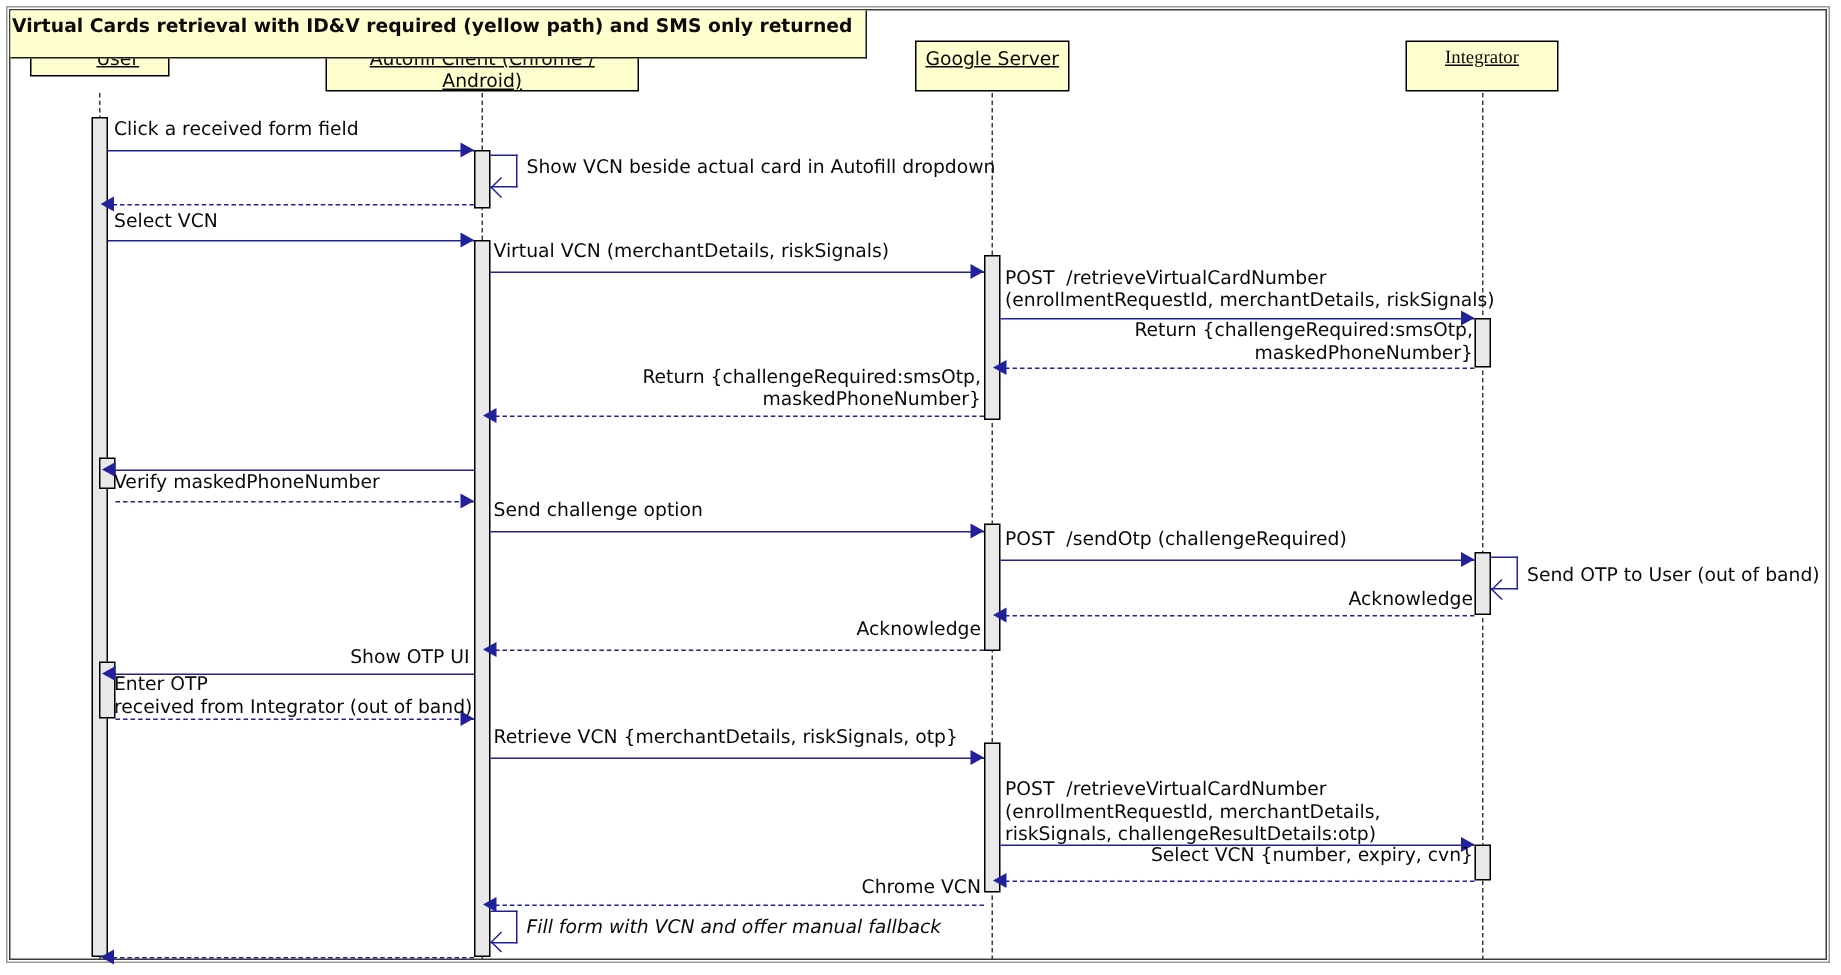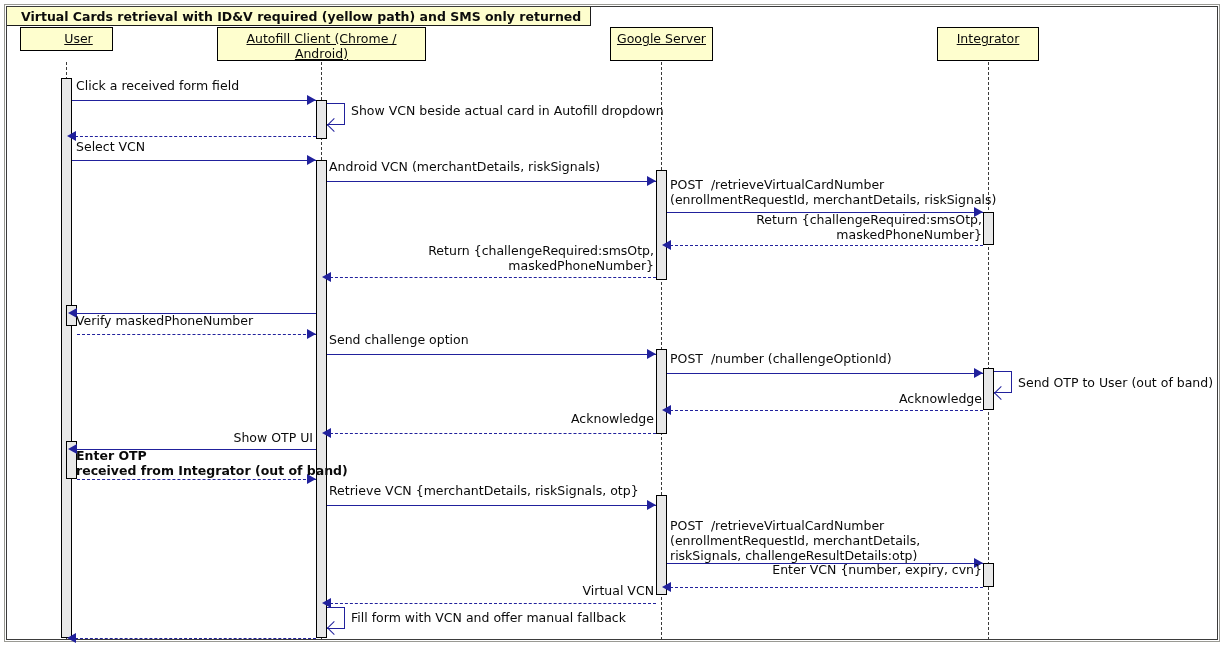--- a/index.html
+++ b/index.html
@@ -27,27 +27,27 @@
     left:6px; top:6px;
     width:1212px; height:634px;
     border:1px solid #3b3b3b;
     background:#ffffff;
     box-sizing:border-box;
   }
   
   .frame-title{
     position:absolute;
     left:7px; top:7px;
-    height:19px;
+    height:32px;
     background:#fefece;
     border:1px solid #1b1b1b;
     border-top:none;
     border-left:none;
     box-sizing:border-box;
-    padding:1px 9px 0 14px;
+    padding:1px 9px 0 1px;
     font-size:12.5px;
     font-weight:bold;
     color:#0c0c0c;
     white-space:nowrap;
     line-height:17px;
     z-index:40;
   }
 
   
   .participant{
@@ -153,21 +153,21 @@
 
   <div class="participant" style="left:20px; top:27px; width:93px; height:24px;padding-left:24px;">
     <span>User</span>
   </div>
   <div class="participant" style="left:610px; top:27px; width:103px; height:34px;">
     <span>Google Server</span>
   </div>
   <div class="participant" style="left:217px; top:27px; width:209px; height:34px;">
     <span>Autofill Client (Chrome / Android)</span>
   </div>
-  <div class="participant" style="left:937px; top:27px; width:102px; height:34px;">
+  <div class="participant" style="left:937px; top:27px; width:102px; height:34px;font-family:Liberation Serif, serif;">
     <span>Integrator</span>
   </div>
 
   <div class="activation" style="left:61px;  top:78px;  height:560px;"></div>
   <div class="activation" style="left:66px;  top:305px; height:21px;"></div>
   <div class="activation" style="left:66px;  top:441px; height:38px;"></div>
 
   <div class="activation" style="left:316px; top:100px; height:39px;"></div>
   <div class="activation" style="left:316px; top:160px; height:478px;"></div>
 
@@ -187,21 +187,21 @@
   <div class="arrowhead openleft" style="left:329px; top:120px;"></div>
   <div class="msglabel" style="left:351px; top:103px; width:310px;">Show VCN beside actual card in Autofill dropdown</div>
 
   <div class="msg dashed" style="left:75px; top:136px; width:241px;"></div>
   <div class="arrowhead left" style="left:67px; top:131px;"></div>
 
   <div class="msglabel" style="left:76px; top:139px; width:240px;">Select VCN</div>
   <div class="msg" style="left:72px; top:160px; width:244px;"></div>
   <div class="arrowhead right" style="left:307px; top:155px;"></div>
 
-  <div class="msglabel" style="left:329px; top:159px; width:330px;">Android VCN (merchantDetails, riskSignals)</div>
+  <div class="msglabel" style="left:329px; top:159px; width:330px;">Virtual VCN (merchantDetails, riskSignals)</div>
   <div class="msg" style="left:327px; top:181px; width:329px;"></div>
   <div class="arrowhead right" style="left:647px; top:176px;"></div>
 
   <div class="msglabel" style="left:670px; top:177px; width:320px;">POST  /retrieveVirtualCardNumber
 (enrollmentRequestId, merchantDetails, riskSignals)</div>
   <div class="msg" style="left:667px; top:212px; width:316px;"></div>
   <div class="arrowhead right" style="left:974px; top:207px;"></div>
 
   <div class="msglabel right-align" style="left:670px; top:212px; width:312px;">Return {challengeRequired:smsOtp,
 maskedPhoneNumber}</div>
@@ -217,63 +217,63 @@
   <div class="arrowhead left" style="left:68px; top:308px;"></div>
 
   <div class="msglabel" style="left:76px; top:313px; width:284px;">Verify maskedPhoneNumber</div>
   <div class="msg dashed" style="left:77px; top:334px; width:239px;"></div>
   <div class="arrowhead right" style="left:307px; top:329px;"></div>
 
   <div class="msglabel" style="left:329px; top:332px; width:330px;">Send challenge option</div>
   <div class="msg" style="left:327px; top:354px; width:329px;"></div>
   <div class="arrowhead right" style="left:647px; top:349px;"></div>
 
-  <div class="msglabel" style="left:670px; top:351px; width:320px;">POST  /number (challengeOptionId)</div>
+  <div class="msglabel" style="left:670px; top:351px; width:320px;">POST  /sendOtp (challengeRequired)</div>
   <div class="msg" style="left:667px; top:373px; width:316px;"></div>
   <div class="arrowhead right" style="left:974px; top:368px;"></div>
 
   <div class="selfloop" style="left:994px; top:371px; width:18px; height:22px;"></div>
   <div class="arrowhead openleft" style="left:996px; top:388px;"></div>
   <div class="msglabel" style="left:1018px; top:375px; width:200px;">Send OTP to User (out of band)</div>
 
   <div class="msglabel right-align" style="left:670px; top:391px; width:312px;">Acknowledge</div>
   <div class="msg dashed" style="left:670px; top:410px; width:313px;"></div>
   <div class="arrowhead left" style="left:662px; top:405px;"></div>
 
   <div class="msglabel right-align" style="left:336px; top:411px; width:318px;">Acknowledge</div>
   <div class="msg dashed" style="left:330px; top:433px; width:326px;"></div>
   <div class="arrowhead left" style="left:322px; top:428px;"></div>
 
   <div class="msglabel right-align" style="left:80px; top:430px; width:233px;">Show OTP UI</div>
   <div class="msg" style="left:76px; top:449px; width:240px;"></div>
   <div class="arrowhead left" style="left:68px; top:444px;"></div>
 
-  <div class="msglabel" style="left:76px; top:448px; width:240px;font-weight:bold;">Enter OTP
+  <div class="msglabel" style="left:76px; top:448px; width:240px;">Enter OTP
 received from Integrator (out of band)</div>
   <div class="msg dashed" style="left:77px; top:479px; width:239px;"></div>
   <div class="arrowhead right" style="left:307px; top:474px;"></div>
 
   <div class="msglabel" style="left:329px; top:483px; width:330px;">Retrieve VCN {merchantDetails, riskSignals, otp}</div>
   <div class="msg" style="left:327px; top:505px; width:329px;"></div>
   <div class="arrowhead right" style="left:647px; top:500px;"></div>
 
   <div class="msglabel" style="left:670px; top:518px; width:320px;">POST  /retrieveVirtualCardNumber
 (enrollmentRequestId, merchantDetails,
 riskSignals, challengeResultDetails:otp)</div>
   <div class="msg" style="left:667px; top:563px; width:316px;"></div>
   <div class="arrowhead right" style="left:974px; top:558px;"></div>
 
-  <div class="msglabel right-align" style="left:670px; top:562px; width:312px;">Enter VCN {number, expiry, cvn}</div>
+  <div class="msglabel right-align" style="left:670px; top:562px; width:312px;">Select VCN {number, expiry, cvn}</div>
   <div class="msg dashed" style="left:670px; top:587px; width:313px;"></div>
   <div class="arrowhead left" style="left:662px; top:582px;"></div>
 
-  <div class="msglabel right-align" style="left:336px; top:583px; width:318px;">Virtual VCN</div>
+  <div class="msglabel right-align" style="left:336px; top:583px; width:318px;">Chrome VCN</div>
   <div class="msg dashed" style="left:330px; top:603px; width:326px;"></div>
   <div class="arrowhead left" style="left:322px; top:598px;"></div>
 
   <div class="selfloop" style="left:327px; top:607px; width:18px; height:22px;"></div>
   <div class="arrowhead openleft" style="left:329px; top:623px;"></div>
-  <div class="msglabel" style="left:351px; top:610px; width:300px;">Fill form with VCN and offer manual fallback</div>
+  <div class="msglabel" style="left:351px; top:610px; width:300px;font-style:italic;">Fill form with VCN and offer manual fallback</div>
 
   <div class="msg dashed" style="left:75px; top:638px; width:241px;"></div>
   <div class="arrowhead left" style="left:67px; top:633px;"></div>
 
 </div>
 
 </body></html>

